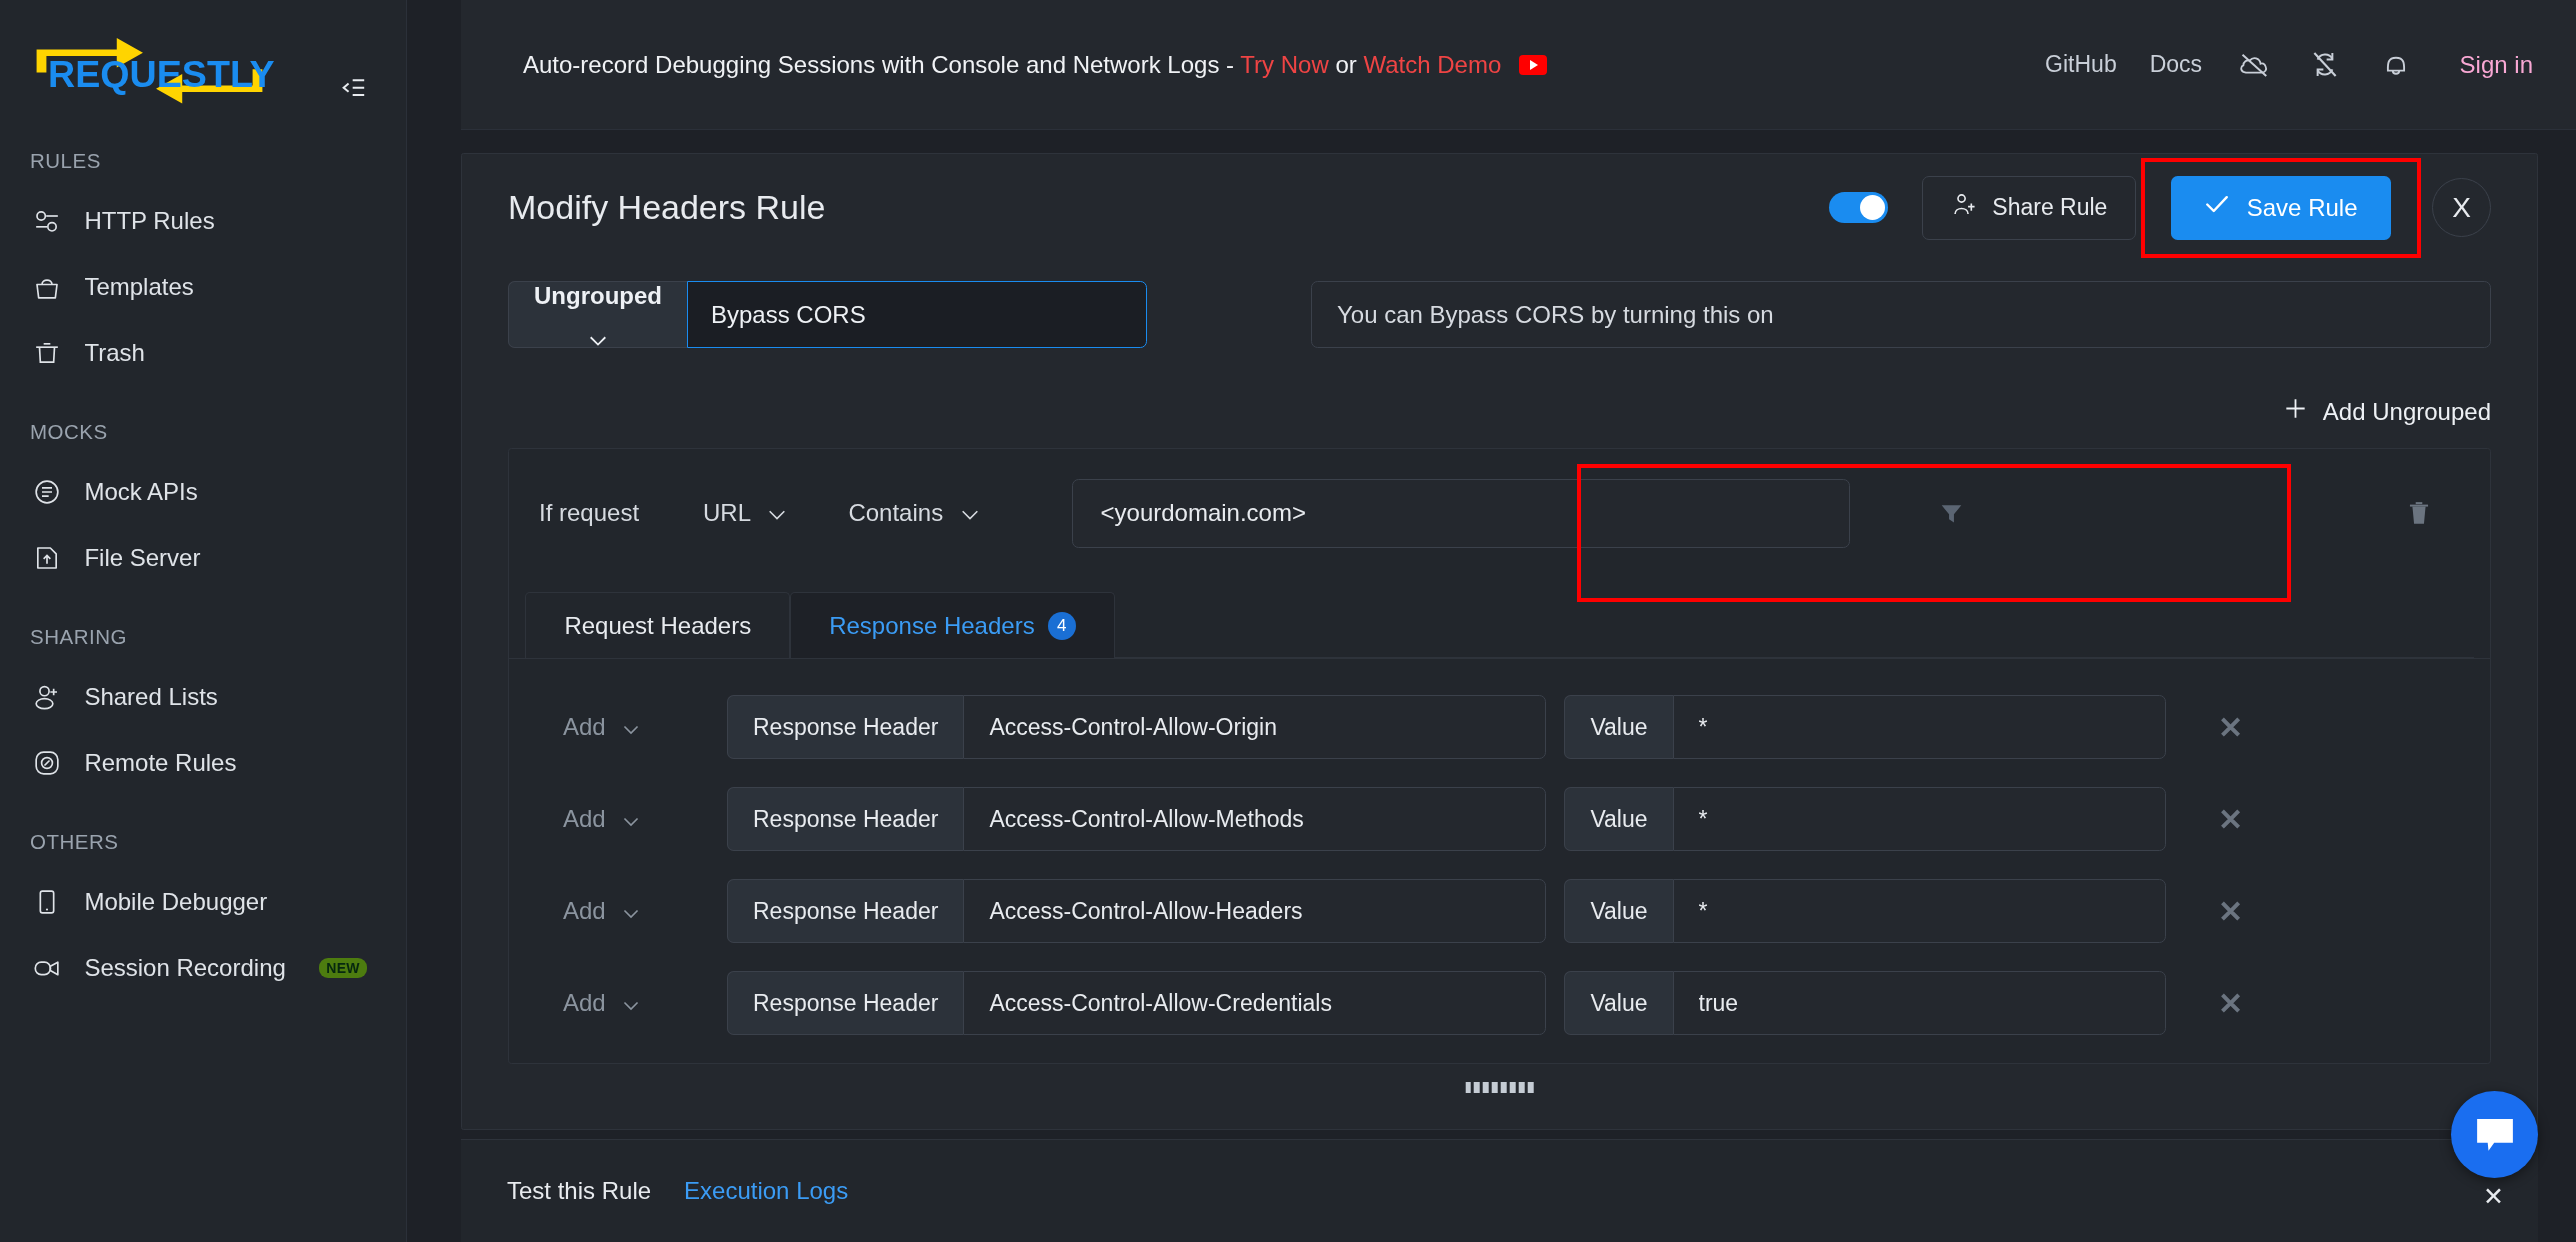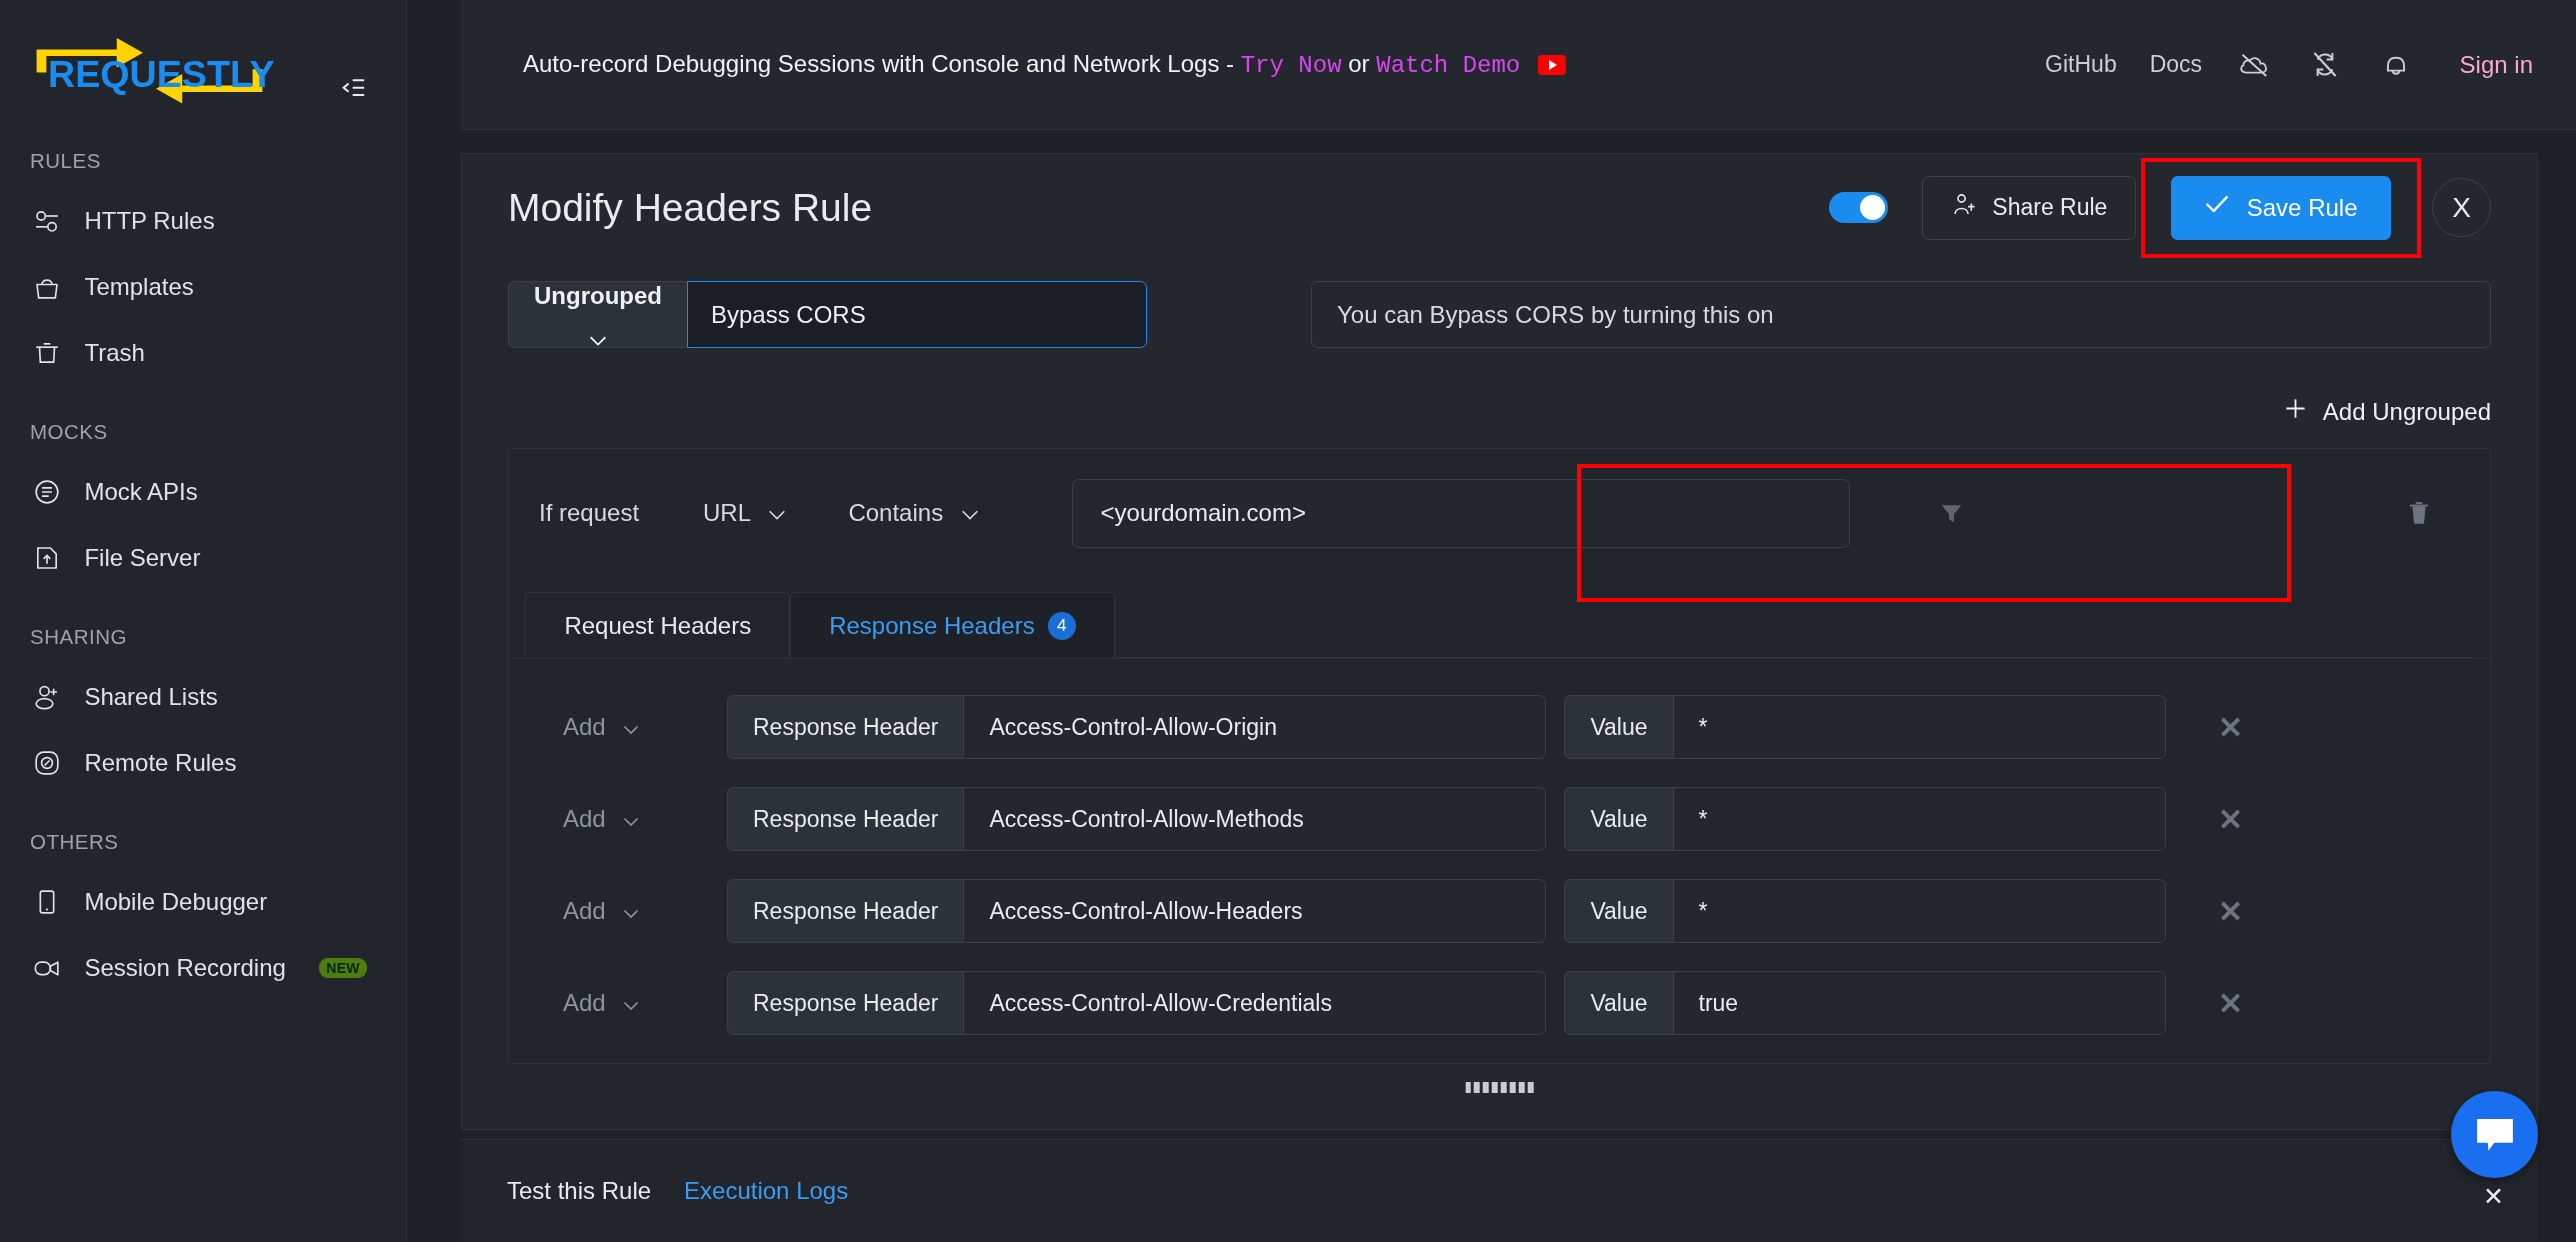--- a/index.html
+++ b/index.html
@@ -48,21 +48,21 @@
   .main { flex: 1; display: flex; flex-direction: column; background: #1e2127; position: relative; }
 
   .topbar {
     height: 130px; margin: 0 0 0 54px;
     background: #24282e;
     display: flex; align-items: center;
     padding: 0 43px 0 62px;
     border-bottom: 0.8px solid #2b3039;
   }
   .banner-text { color: #f0f2f5; font-size: 24px; }
-  .banner-link { color: #d946ef; cursor: pointer; font-family: Liberation Mono, monospace; }
+  .banner-link { color: #ef4444; cursor: pointer; }
   .yt-icon {
     display:inline-block; width: 28px; height: 20px; background: #ff0000;
     border-radius: 4.1px; position: relative; margin-left: 11.5px; vertical-align: -2.5px;
   }
   .yt-icon::after {
     content:""; position:absolute; left:10.7px; top:5px;
     border-left: 8.2px solid #fff; border-top: 5px solid transparent; border-bottom: 5px solid transparent;
   }
   .topbar-right { margin-left: auto; display: flex; align-items: center; gap: 33px; }
   .top-link { color: #c9cfd8; font-size: 23px; cursor: pointer; }
@@ -72,21 +72,21 @@
   
   .content-wrap { flex: 1; padding: 23px 0 0 54px; position: relative; overflow: hidden; }
   .rule-card {
     background: #24282e; border: 0.8px solid #2e333b;
     margin-right: 38px; height: 977px; position: relative;
     border-radius: 2.5px;
   }
   .rule-header {
     display: flex; align-items: center; padding: 0 46px; height: 107px;
   }
-  .rule-title { color: #e8ebef; font-size: 39px; }
+  .rule-title { color: #e8ebef; font-size: 34px; }
   .rule-header-right { margin-left: auto; display: flex; align-items: center; gap: 0; }
   .toggle {
     width: 59px; height: 31px; background: #1a8cf0; border-radius: 15.6px;
     position: relative; cursor: pointer; margin-right: 34px;
   }
   .toggle::after {
     content: ""; position: absolute; right: 3.3px; top: 3.3px;
     width: 25px; height: 25px; background: #fff; border-radius: 50%;
   }
   .btn-share {

